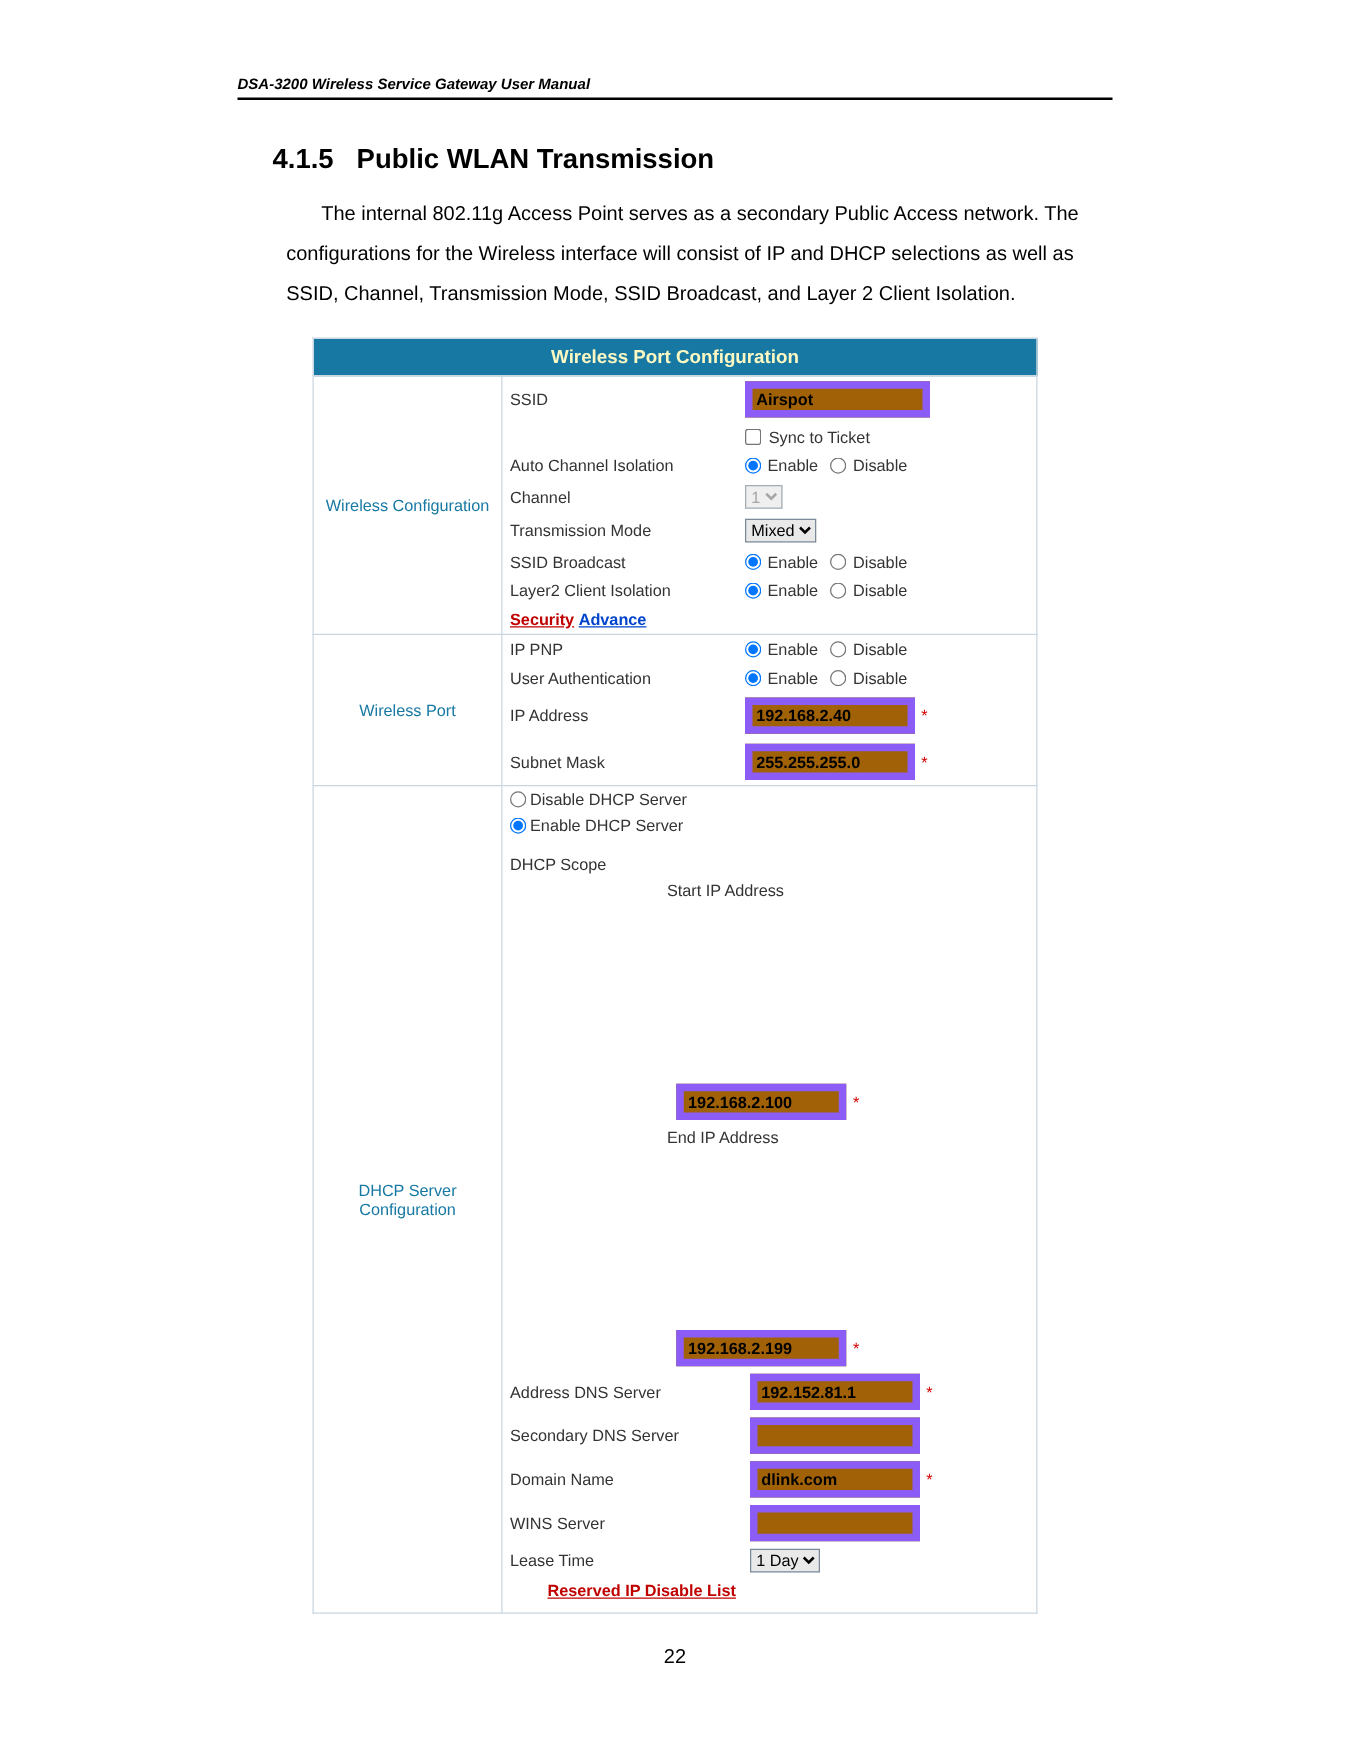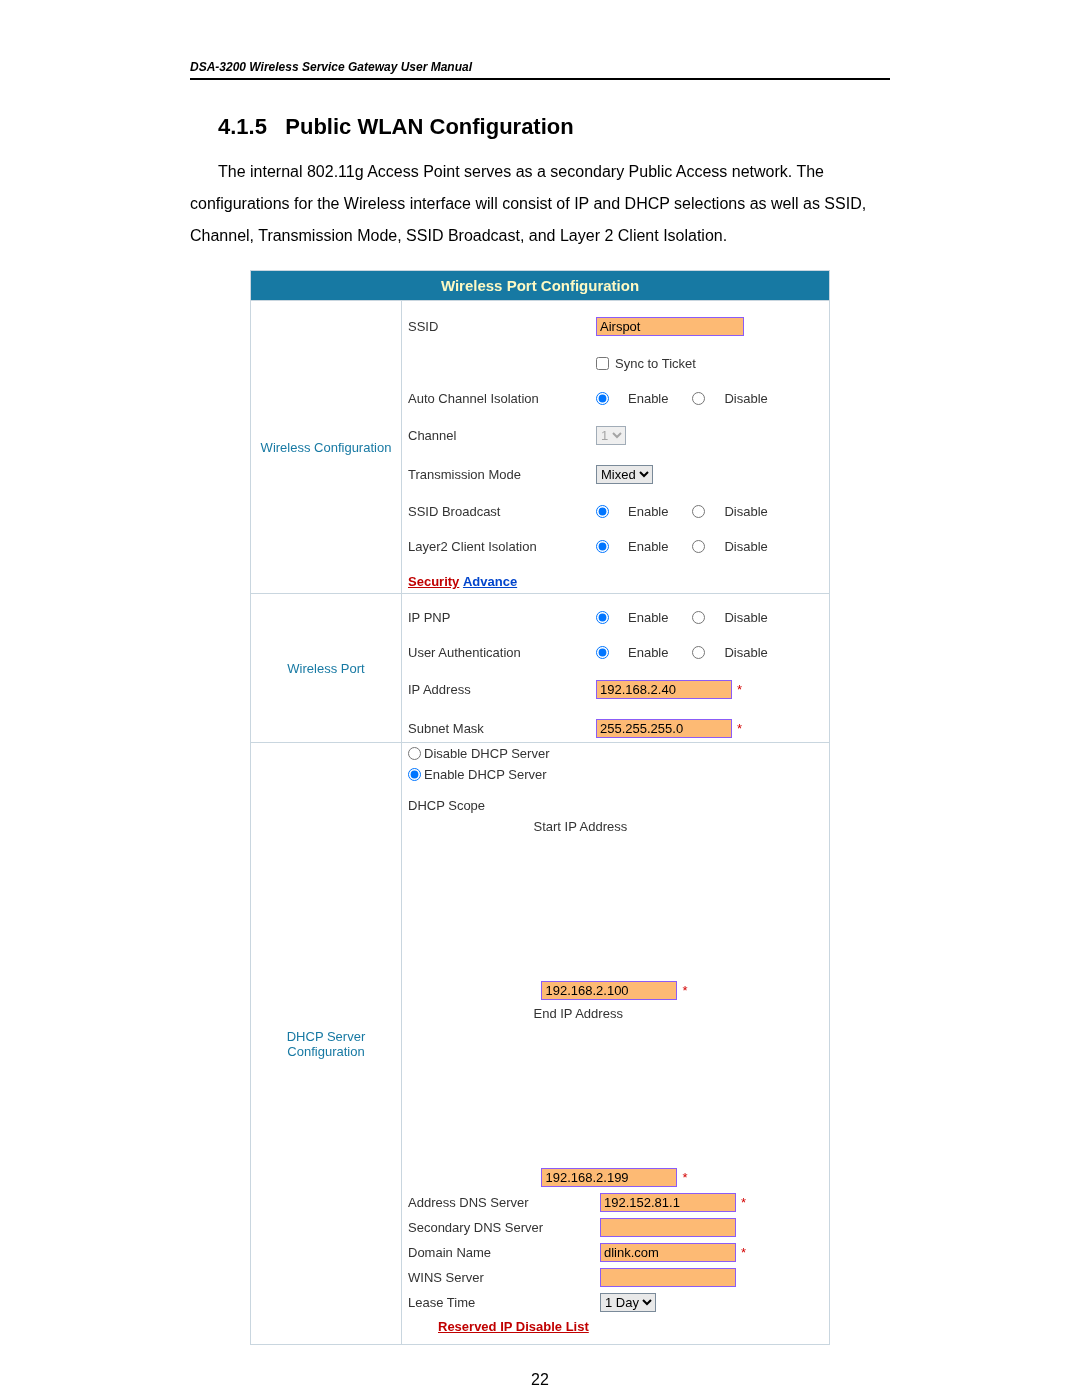--- a/index.html
+++ b/index.html
@@ -26,20 +26,21 @@
   .section-heading {
     font-weight: bold;
     font-size: 22px;
     margin-left: 28px;
     margin-bottom: 16px;
   }
   .body-text {
     font-size: 16px;
     line-height: 2.0;
     margin-bottom: 18px;
+    margin-left: 39px;
   }
   .body-text .indent {
     display: inline-block;
     width: 28px;
   }
   .config-table {
     width: 580px;
     margin: 0 auto;
     border: 1px solid #c9d6df;
     border-collapse: collapse;
@@ -64,52 +65,53 @@
     text-align: center;
     vertical-align: middle !important;
     color: #1779a3;
     font-size: 13px;
     padding: 0 6px;
   }
   .content-cell { padding: 0; }
   .inner-row {
     display: flex;
     align-items: center;
-    padding: 16px 8px 4px 6px;
+    padding: 4px 8px 4px 6px;
   }
   .label-col {
     width: 188px;
     flex: 0 0 188px;
   }
   .control-col { flex: 1; display: flex; align-items: center; gap: 3px; }
   input[type="text"].txt {
     font-family: Tahoma, Arial, sans-serif;
     font-size: 13px;
     padding: 1px 3px;
-    border: 1px solid #8b5cf6;
-    background: #fdba74;
+    border: 6px solid #8b5cf6;
+    background: #a16207;
     box-sizing: border-box;
+    font-weight: bold;
   }
   .txt.w1 { width: 148px; }
   .txt.w2 { width: 136px; }
   select.sel {
     font-family: Tahoma, Arial, sans-serif;
     font-size: 13px;
     border: 1px solid #7a8a99;
     background: #e9e9e9;
   }
   .req { color: #d30000; margin-left: 2px; }
   .linkpair a {
     font-weight: bold;
     text-decoration: underline;
     font-size: 13px;
   }
   .linkpair a.red  { color: #c00000; }
   .linkpair a.blue { color: #0044cc; }
-  .radio-row { display: inline-flex; align-items: center; gap: 16px; }
+  .radio-row { display: inline-flex; align-items: center; gap: 2px; }
   .radio-row label { margin-right: 8px; }
   .dhcp-sub { padding-left: 36px; }
   .dhcp-sub2 { padding-left: 58px; flex-direction: column; }
   .dhcp-block .inner-row { padding: 3px 8px 3px 6px; }
   .dhcp-block .label-col { width: 192px; flex: 0 0 192px; }
   .dhcp-inner-label { width: 162px; flex: 0 0 162px; }
   .linkrow { padding: 4px 8px 10px 36px; }
   .page-number {
     text-align: center;
     font-size: 16px;
@@ -118,21 +120,21 @@
   input[type="radio"], input[type="checkbox"] { margin: 0 3px 0 0; vertical-align: middle; }
 </style>
 </head>
 <body>
 
 <div class="page">
 
   <div class="header-bar">DSA-3200 Wireless Service Gateway User Manual</div>
 
   <div class="section-heading">
-    <span>4.1.5</span>&nbsp;&nbsp;&nbsp;<span>Public WLAN Configuration</span>
+    <span>4.1.5</span>&nbsp;&nbsp;&nbsp;<span>Public WLAN Transmission</span>
   </div>
 
   <div class="body-text"><span class="indent"></span><span>The internal 802.11g Access Point serves as a secondary Public Access network. The configurations for the Wireless interface will consist of IP and DHCP selections as well as SSID, Channel, Transmission Mode, SSID Broadcast, and Layer 2 Client Isolation.</span></div>
 
   <table class="config-table">
     <tbody>
         <tr>
       <td colspan="2" class="config-header">Wireless Port Configuration</td>
     </tr>
 

